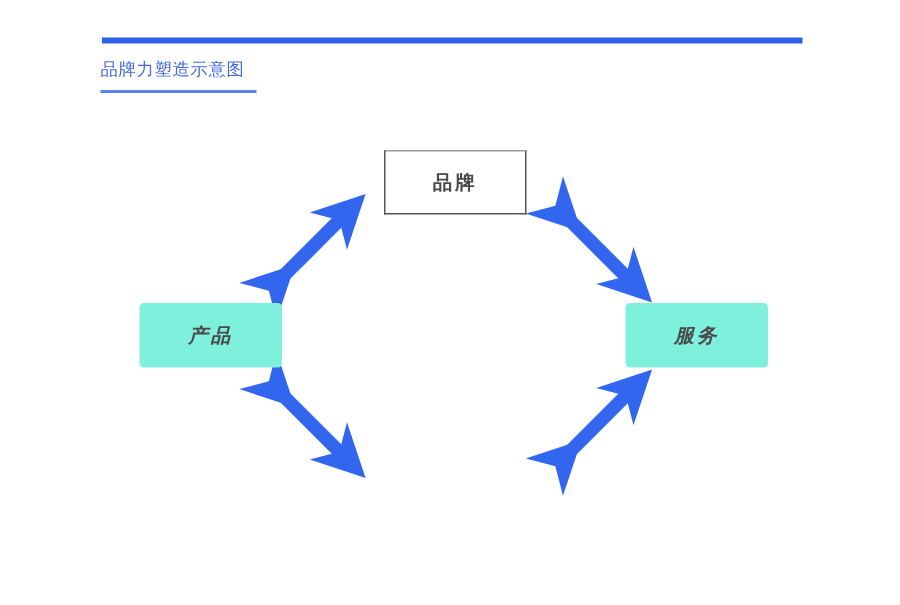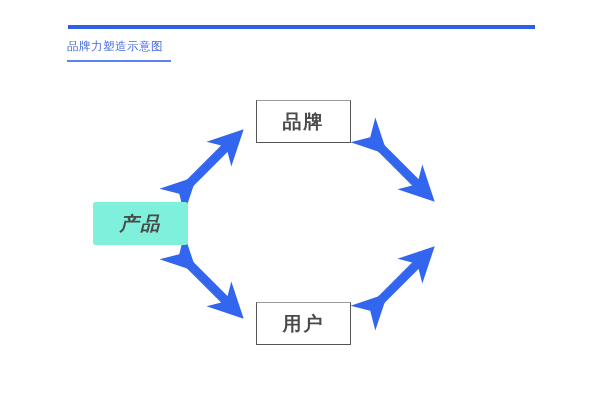--- a/index.html
+++ b/index.html
@@ -51,21 +51,21 @@
   }
 
   
   .node {
     position: absolute;
     width: 95px;
     height: 43px;
     display: flex;
     align-items: center;
     justify-content: center;
-    font-size: 19px;
+    font-size: 13px;
     font-weight: bold;
     letter-spacing: 2px;
     color: #4a4a4a;
     box-sizing: border-box;
   }
   .node-plain {
     background: #ffffff;
     border: 1px solid #555555;
     border-top-color: #9a9a9a;
   }
@@ -114,18 +114,18 @@
   </svg>
 
   <div class="node node-plain" id="node-brand">
     <span>品牌</span>
   </div>
 
   <div class="node node-accent" id="node-product">
     <span>产品</span>
   </div>
 
+  <div class="node node-accent" id="node-service">
+    <span>服务</span>
+  </div>
 
-  <div class="node node-plain" id="node-user">
-    <span>用户</span>
-  </div>
 
 </div>
 
 </body></html>

